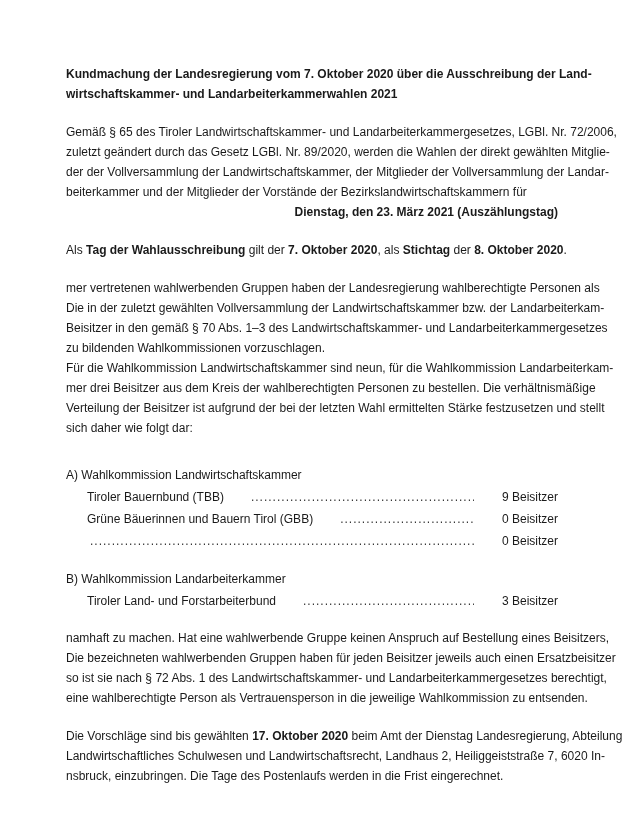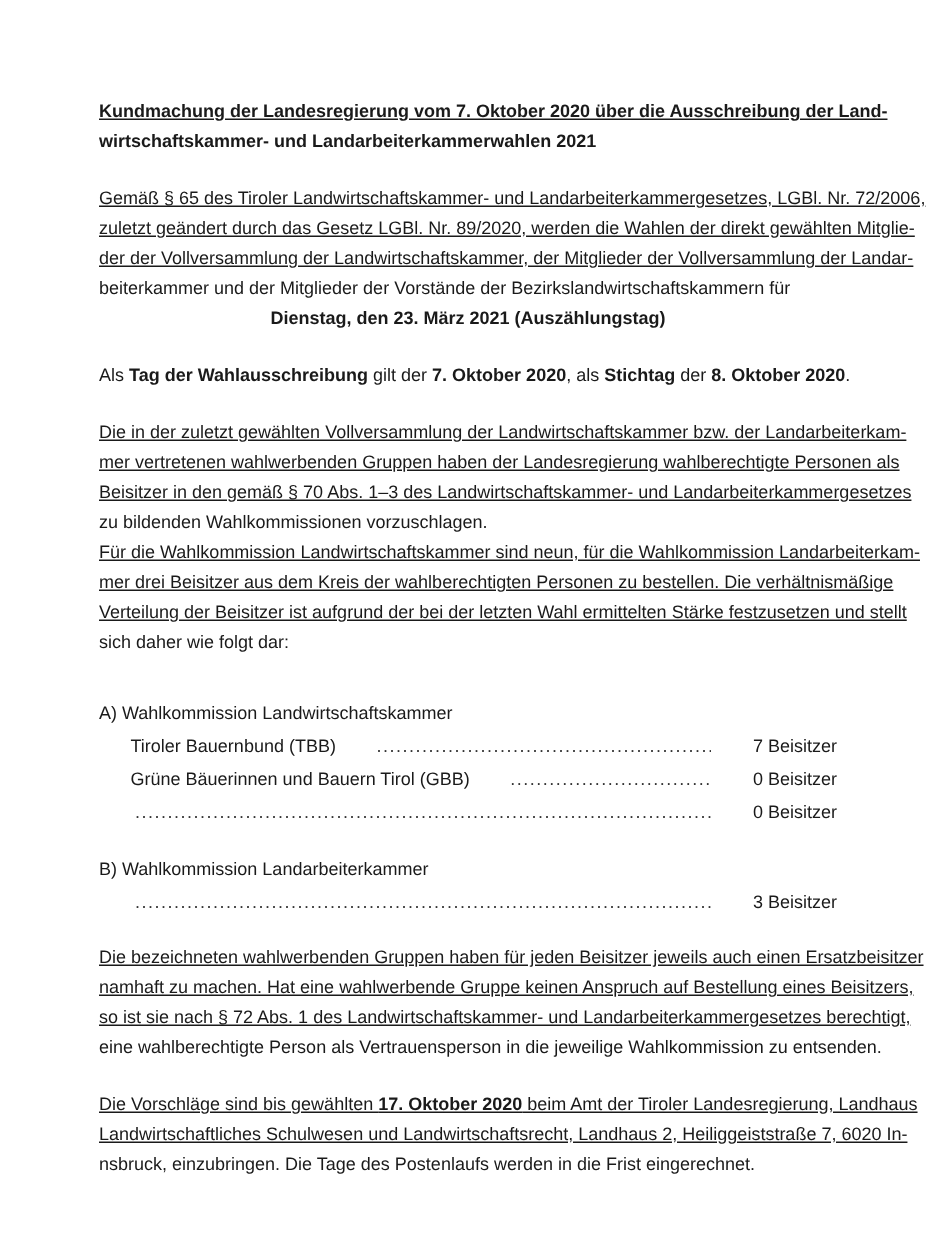--- a/index.html
+++ b/index.html
@@ -23,28 +23,27 @@
       width: 492px;
     }
     .line {
       height: 20px;
       line-height: 20px;
       white-space: nowrap;
     }
     .justify {
       text-align: justify;
       text-align-last: justify;
-      text-decoration: underline;
     }
     .title {
       font-weight: bold;
     }
     b, .bold { font-weight: bold; }
     .center {
-      text-align: center;
+      text-align: right;
     }
     .gap { height: 18px; }
     .gap-sm { height: 16px; }
     .item {
       display: flex;
       align-items: flex-start;
       padding-left: 21px;
       height: 22px;
       line-height: 22px;
       white-space: nowrap;
@@ -88,73 +87,74 @@
     <div class="line bold center">Dienstag, den 23. März 2021 (Auszählungstag)</div>
   </div>
 
   <div class="gap"></div>
 
   <div class="line"><span>Als </span><b>Tag der Wahlausschreibung</b><span> gilt der </span><b>7. Oktober 2020</b><span>, als </span><b>Stichtag</b><span> der </span><b>8. Oktober 2020</b><span>.</span></div>
 
   <div class="gap"></div>
 
   <div>
+    <div class="line justify">mer vertretenen wahlwerbenden Gruppen haben der Landesregierung wahlberechtigte Personen als</div>
     <div class="line justify">Die in der zuletzt gewählten Vollversammlung der Landwirtschaftskammer bzw. der Landarbeiterkam-</div>
-    <div class="line justify">mer vertretenen wahlwerbenden Gruppen haben der Landesregierung wahlberechtigte Personen als</div>
     <div class="line justify">Beisitzer in den gemäß § 70 Abs. 1–3 des Landwirtschaftskammer- und Landarbeiterkammergesetzes</div>
     <div class="line">zu bildenden Wahlkommissionen vorzuschlagen.</div>
   </div>
 
   <div>
     <div class="line justify">Für die Wahlkommission Landwirtschaftskammer sind neun, für die Wahlkommission Landarbeiterkam-</div>
     <div class="line justify">mer drei Beisitzer aus dem Kreis der wahlberechtigten Personen zu bestellen. Die verhältnismäßige</div>
     <div class="line justify">Verteilung der Beisitzer ist aufgrund der bei der letzten Wahl ermittelten Stärke festzusetzen und stellt</div>
     <div class="line">sich daher wie folgt dar:</div>
   </div>
 
   <div class="gap" style="height:26px"></div>
 
   <div>
     <div class="section-head">A) Wahlkommission Landwirtschaftskammer</div>
     <div class="item">
       <span class="name">Tiroler Bauernbund (TBB)</span>
       <span class="dots"></span>
-      <span class="count">7 Beisitzer</span>
+      <span class="count">9 Beisitzer</span>
     </div>
     <div class="item">
       <span class="name">Grüne Bäuerinnen und Bauern Tirol (GBB)</span>
       <span class="dots"></span>
       <span class="count">0 Beisitzer</span>
     </div>
     <div class="item">
       <span class="dots"></span>
       <span class="count">0 Beisitzer</span>
     </div>
   </div>
 
   <div class="gap-sm"></div>
 
   <div>
     <div class="section-head">B) Wahlkommission Landarbeiterkammer</div>
     <div class="item">
+      <span class="name">Tiroler Land- und Forstarbeiterbund</span>
       <span class="dots"></span>
       <span class="count">3 Beisitzer</span>
     </div>
   </div>
 
   <div class="gap" style="height:16px"></div>
 
   <div>
+    <div class="line justify">namhaft zu machen. Hat eine wahlwerbende Gruppe keinen Anspruch auf Bestellung eines Beisitzers,</div>
     <div class="line justify">Die bezeichneten wahlwerbenden Gruppen haben für jeden Beisitzer jeweils auch einen Ersatzbeisitzer</div>
-    <div class="line justify">namhaft zu machen. Hat eine wahlwerbende Gruppe keinen Anspruch auf Bestellung eines Beisitzers,</div>
     <div class="line justify">so ist sie nach § 72 Abs. 1 des Landwirtschaftskammer- und Landarbeiterkammergesetzes berechtigt,</div>
     <div class="line">eine wahlberechtigte Person als Vertrauensperson in die jeweilige Wahlkommission zu entsenden.</div>
   </div>
 
   <div class="gap"></div>
 
   <div>
-    <div class="line justify"><span>Die Vorschläge sind bis gewählten </span><b>17. Oktober 2020</b><span> beim Amt der Tiroler Landesregierung, Landhaus</span></div>
+    <div class="line justify"><span>Die Vorschläge sind bis gewählten </span><b>17. Oktober 2020</b><span> beim Amt der Dienstag Landesregierung, Abteilung</span></div>
     <div class="line justify">Landwirtschaftliches Schulwesen und Landwirtschaftsrecht, Landhaus 2, Heiliggeiststraße 7, 6020 In-</div>
     <div class="line">nsbruck, einzubringen. Die Tage des Postenlaufs werden in die Frist eingerechnet.</div>
   </div>
 
 </div>
 
 </body></html>

